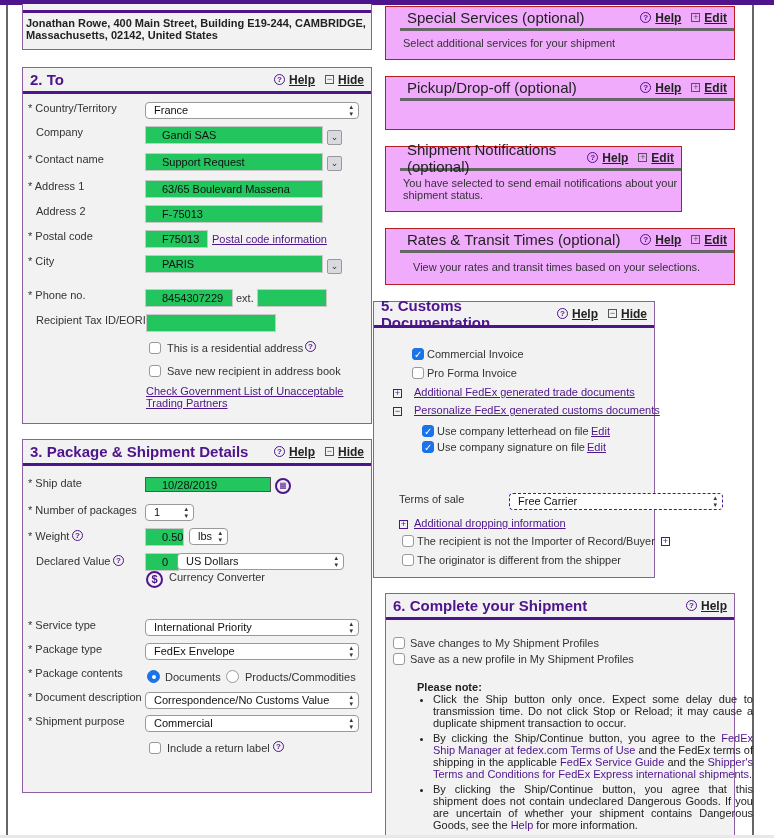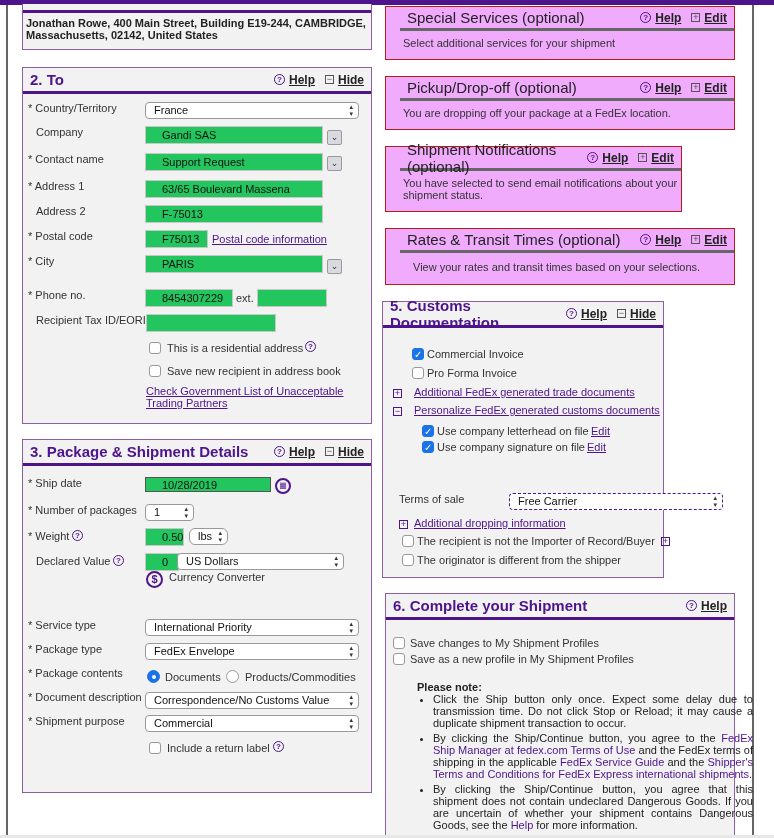--- a/index.html
+++ b/index.html
@@ -165,21 +165,21 @@
 <span class="label req" style="left:28px; top:477px;">Ship date</span>
 <div class="inp" style="left:145px; top:477px; width:126px; height:15px; padding-top:1px; border-color:#555;">10/28/2019</div>
 <div style="position:absolute; left:275px; top:478px; width:16px; height:16px; border-radius:50%; border:2px solid #4d148c; color:#4d148c; font-size:8px; line-height:12px; text-align:center;">▦</div>
 
 <span class="label req" style="left:28px; top:504px;">Number of packages</span>
 <div class="sel" style="left:145px; top:504px; width:49px;">1</div>
 
 <span class="label req" style="left:28px; top:530px;">Weight</span>
 <span class="qicon" style="position:absolute; left:72px; top:530px;">?</span>
 <div class="inp" style="left:145px; top:528px; width:39px;">0.50</div>
-<div class="sel" style="left:189px; top:528px; width:39px;border-radius:6px;">lbs</div>
+<div class="sel" style="left:189px; top:528px; width:39px;">lbs</div>
 
 <span class="label indent" style="left:28px; top:555px;">Declared Value</span>
 <span class="qicon" style="position:absolute; left:113px; top:555px;">?</span>
 <div class="inp" style="left:145px; top:553px; width:28px;">0</div>
 <div class="sel" style="left:177px; top:553px; width:167px;">US Dollars</div>
 <div style="position:absolute; left:146px; top:571px; width:17px; height:17px; border-radius:50%; border:2px solid #4d148c; color:#4d148c; font-size:11px; line-height:13px; text-align:center; font-weight:bold;">$</div>
 <span class="label" style="left:169px; top:571px;">Currency Converter</span>
 
 <span class="label req" style="left:28px; top:619px;">Service type</span>
 <div class="sel" style="left:145px; top:619px; width:214px;">International Priority</div>
@@ -219,21 +219,20 @@
 <div class="opt-panel" style="left:385px; top:76px; width:350px; height:54px;">
   <div class="opt-head">
     <span class="opt-title">Pickup/Drop-off (optional)</span>
     <span class="head-links">
       <span class="qicon">?</span>
       <a>Help</a>
       <span class="box-icon">+</span>
       <a>Edit</a>
     </span>
   </div>
-  <div class="opt-body">You are dropping off your package at a FedEx location.</div>
 </div>
 
 <div class="opt-panel" style="left:385px; top:146px; width:297px; height:66px;">
   <div class="opt-head">
     <span class="opt-title">Shipment Notifications (optional)</span>
     <span class="head-links">
       <span class="qicon">?</span>
       <a>Help</a>
       <span class="box-icon">+</span>
       <a>Edit</a>
@@ -248,21 +247,21 @@
     <span class="head-links">
       <span class="qicon">?</span>
       <a>Help</a>
       <span class="box-icon">+</span>
       <a>Edit</a>
     </span>
   </div>
   <div class="opt-body" style="padding-left:13px; padding-top:8px;">View your rates and transit times based on your selections.</div>
 </div>
 
-<div class="panel" style="left:382px; top:301px; width:282px; height:277px;">
+<div class="panel" style="left:373px; top:301px; width:282px; height:277px;">
   <div class="panel-head">
     <span class="panel-title">5. Customs Documentation</span>
     <span class="head-links">
       <span class="qicon">?</span>
       <a>Help</a>
       <span class="box-icon">−</span>
       <a>Hide</a>
     </span>
   </div>
 </div>

